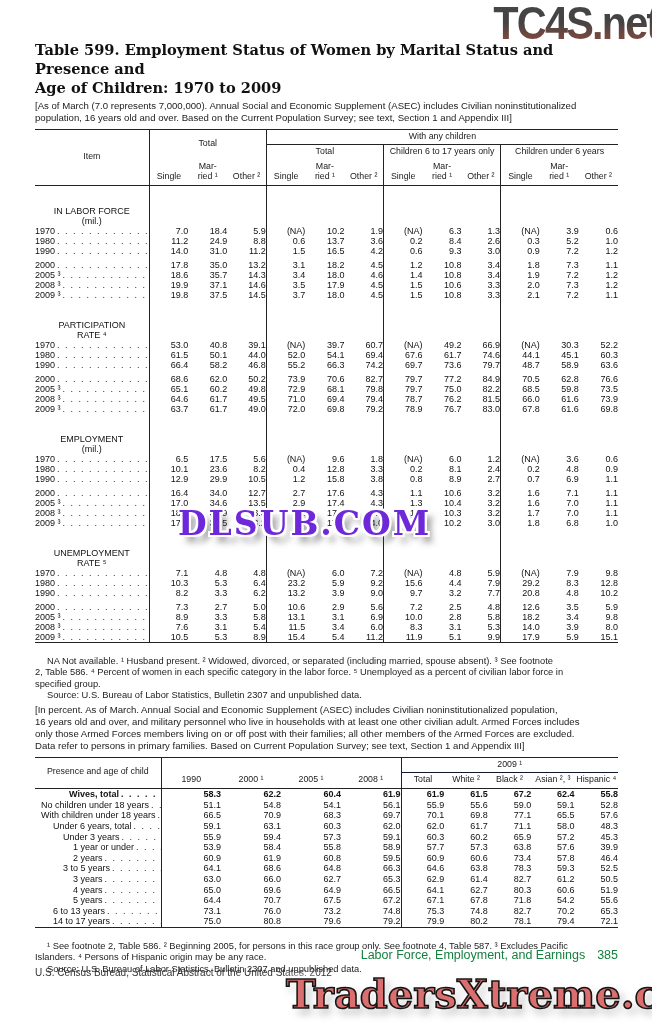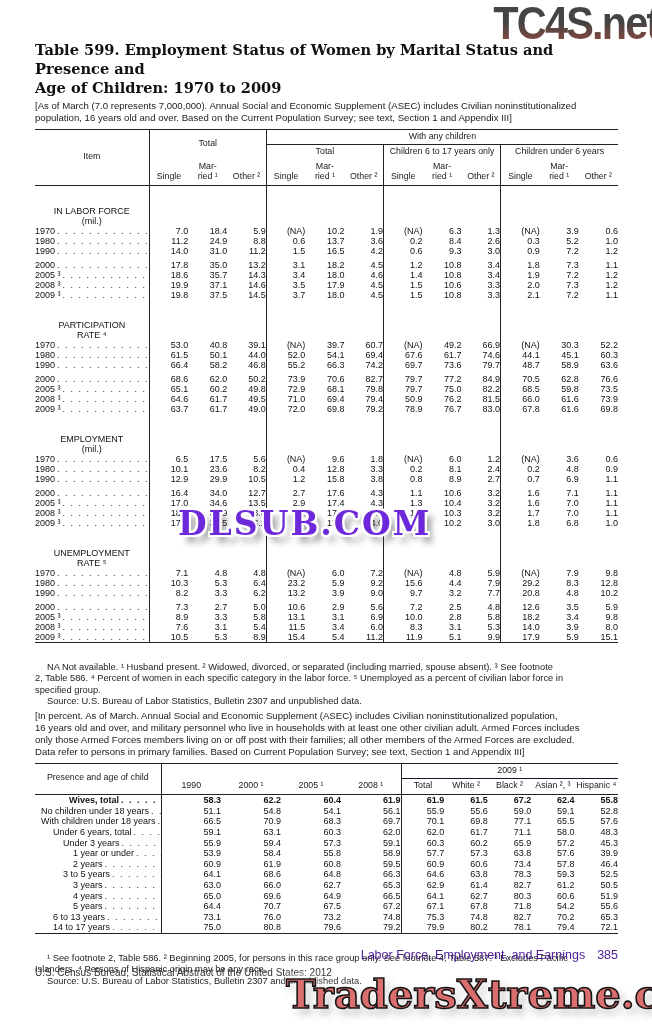--- a/index.html
+++ b/index.html
@@ -28,24 +28,24 @@
   .dots{flex:1;overflow:hidden;white-space:nowrap;margin-left:2px;color:#222;}
   .dots::before{content:". . . . . . . . . . . . . . . . . . . . . . . . . . . .";letter-spacing:1.5px;}
   .sectlbl{text-align:center;white-space:pre-line;}
   tr.sect td{padding-top:20px;}
   tr.gap td{padding-top:4px;}
   .bold{font-weight:bold;}
   .ycol{text-align:right;padding-right:20px;line-height:10.6px;}
   .rcol{text-align:right;padding-right:12px;line-height:10.6px;}
   .t600 td{line-height:10.6px;}
 
-  .fn{font-size:9.3px;line-height:11.4px;margin-top:19px;color:#222;}
+  .fn{font-size:9.3px;line-height:11.4px;margin-top:13px;color:#222;}
   .fn p{margin:0;text-indent:12px;white-space:pre-line;}
 
-  .running{position:absolute;top:948px;right:34px;font-size:12.5px;color:#4c1d95;margin-left:32px;}
+  .running{position:absolute;top:948px;right:34px;font-size:12.5px;color:#15803d;margin-left:32px;}
   .running .pagenum{margin-left:12px;}
   .census{position:absolute;top:967px;left:35px;font-size:10px;color:#333;}
 
   
   .wm-top{position:absolute;top:-4px;right:-6px;z-index:6;
           font-family:"Liberation Sans",sans-serif;font-weight:bold;
           font-size:46px;letter-spacing:-2px;color:#4c4c4c;
           transform:scaleX(0.9);transform-origin:right top;}
   @supports ((-webkit-background-clip:text)){
     .wm-top{background:linear-gradient(180deg,#484848 0%,#434343 48%,#81493f 82%,#a2655c 100%);
@@ -398,21 +398,21 @@
                 <span>2008 ³</span>
                 <span class="dots"></span>
               </div>
             </td>
             <td class="val">64.6</td>
             <td class="val">61.7</td>
             <td class="val sep">49.5</td>
             <td class="val">71.0</td>
             <td class="val">69.4</td>
             <td class="val sep">79.4</td>
-            <td class="val">50.9</td>
+            <td class="val">78.7</td>
             <td class="val">76.2</td>
             <td class="val sep">81.5</td>
             <td class="val">66.0</td>
             <td class="val">61.6</td>
             <td class="val">73.9</td>
           </tr>
           <tr>
             <td class="stub sep">
               <div class="stubflex">
                 <span>2009 ³</span>

